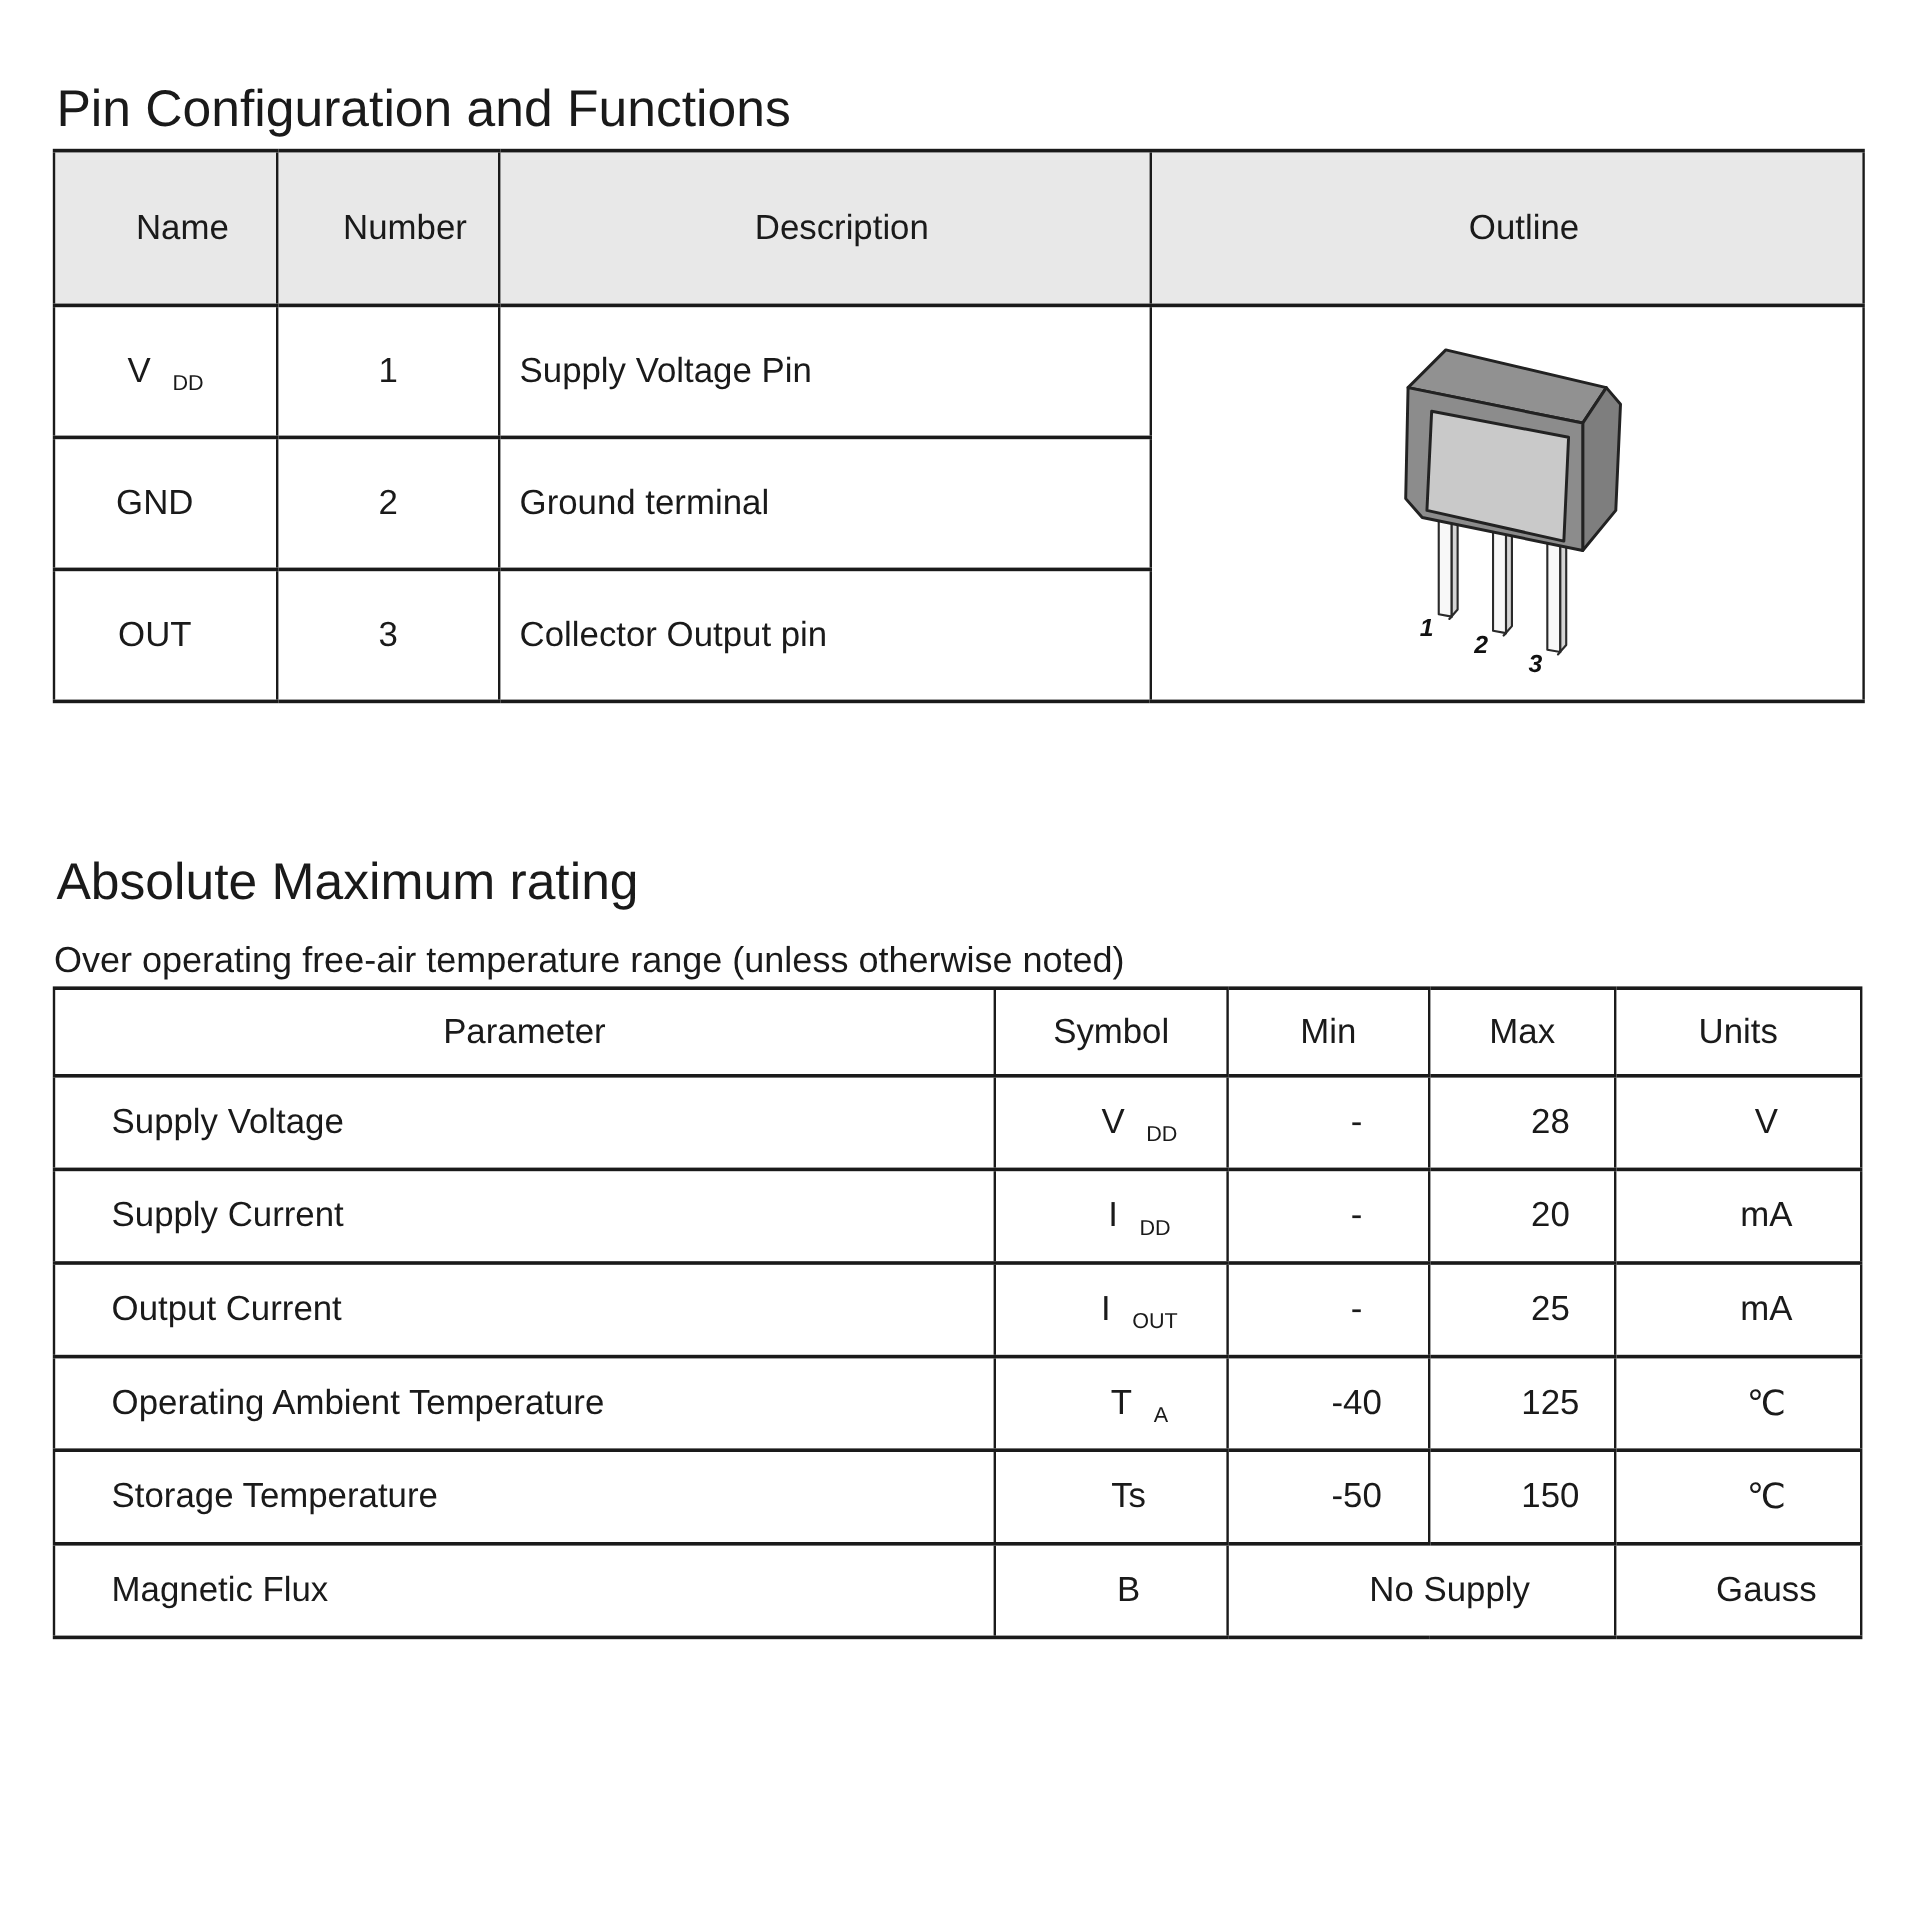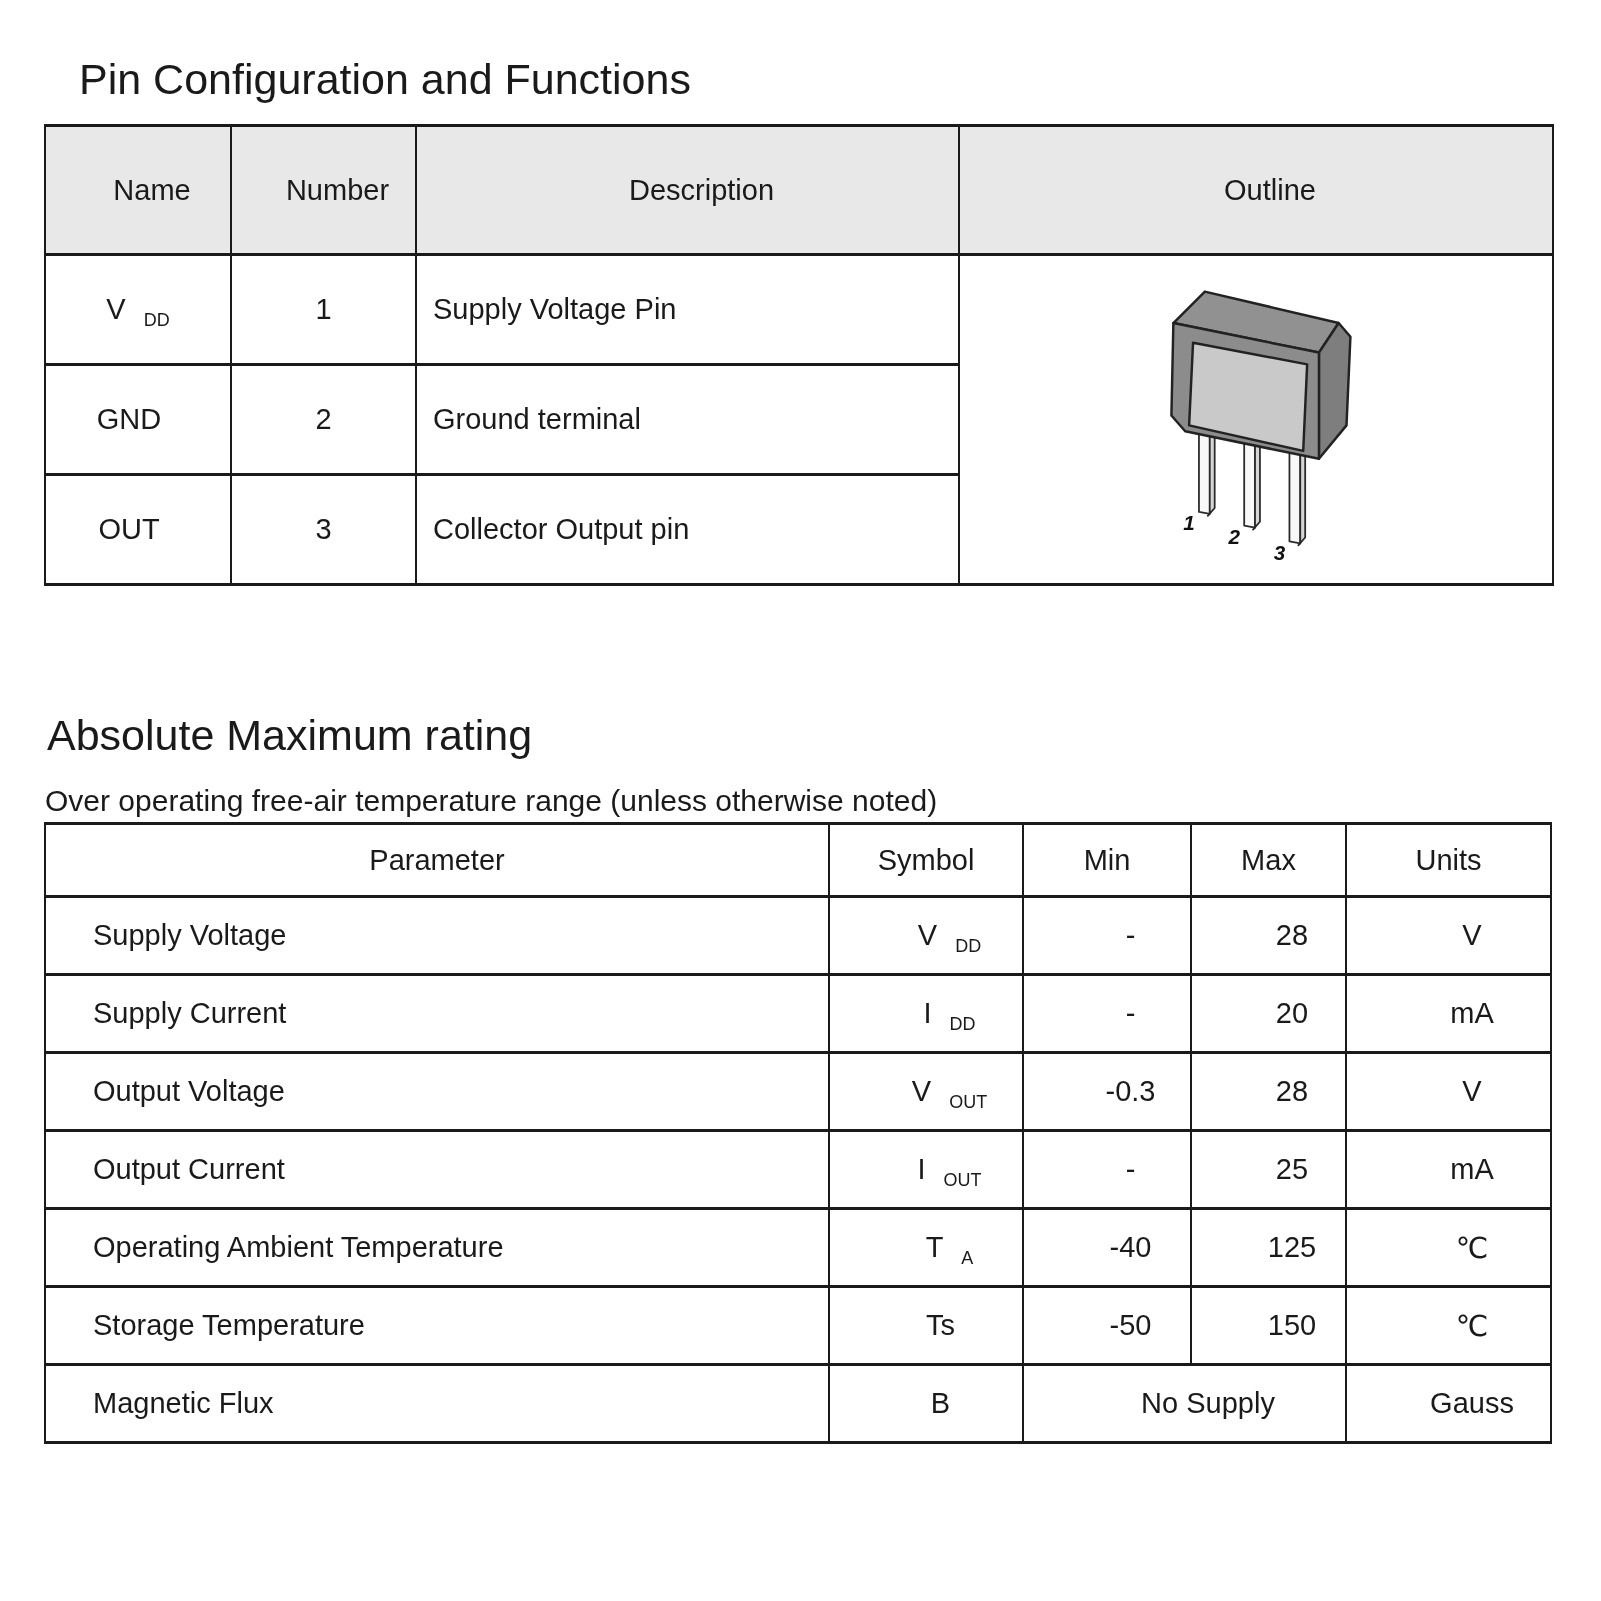--- a/index.html
+++ b/index.html
@@ -4,21 +4,21 @@
 <style>
   html,body{margin:0;padding:0;}
   body{
     width:1601px;height:1601px;background:#ffffff;position:relative;
     font-family:"Liberation Sans","DejaVu Sans",sans-serif;color:#1a1a1a;
   }
   .sec-title{
     position:absolute;left:47px;font-size:43px;line-height:1.1;font-weight:400;
     letter-spacing:0px;white-space:nowrap;
   }
-  #title1{top:56px;margin-left:32px;}
+  #title1{top:68px;}
   #title2{top:712px;}
   #subtitle{
     position:absolute;left:45px;top:784px;font-size:30px;line-height:1.15;white-space:nowrap;
   }
   table{border-collapse:collapse;table-layout:fixed;position:absolute;left:44px;background:#fff;}
   #pin-table{top:124px;width:1508px;}
   #amr-table{top:822px;width:1506px;}
   td,th{
     border:2px solid #1a1a1a;border-top-width:3px;border-bottom-width:3px;
     font-size:29px;font-weight:400;text-align:center;vertical-align:middle;
@@ -129,27 +129,20 @@
     <td>V</td>
   </tr>
   <tr>
     <td class="cell-param">Supply Current</td>
     <td><span>I</span><sub>DD</sub></td>
     <td>-</td>
     <td>20</td>
     <td>mA</td>
   </tr>
   <tr>
-    <td class="cell-param">Output Voltage</td>
-    <td><span>V</span><sub>OUT</sub></td>
-    <td>-0.3</td>
-    <td>28</td>
-    <td>V</td>
-  </tr>
-  <tr>
     <td class="cell-param">Output Current</td>
     <td><span>I</span><sub>OUT</sub></td>
     <td>-</td>
     <td>25</td>
     <td>mA</td>
   </tr>
   <tr>
     <td class="cell-param">Operating Ambient Temperature</td>
     <td><span>T</span><sub>A</sub></td>
     <td>-40</td>

